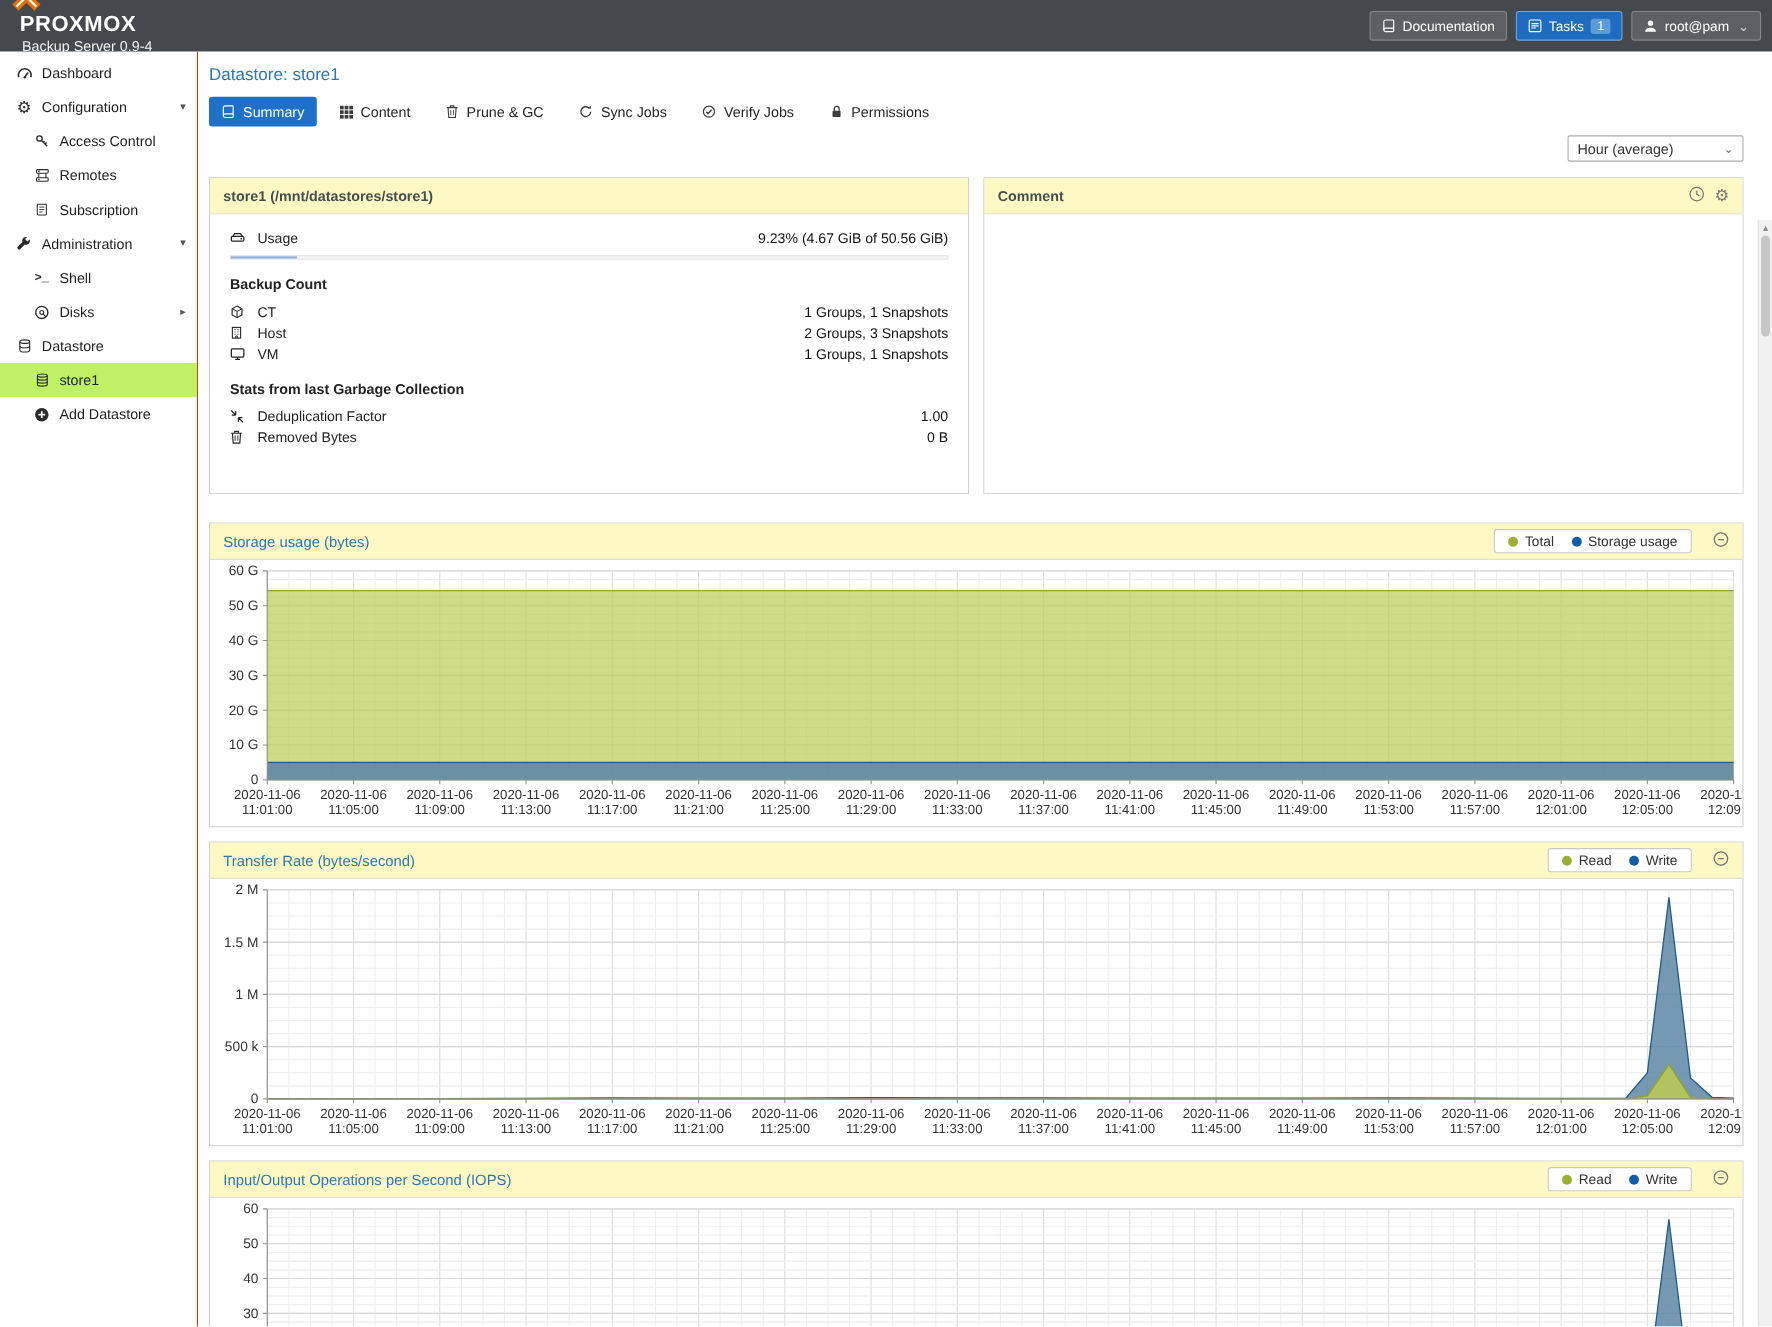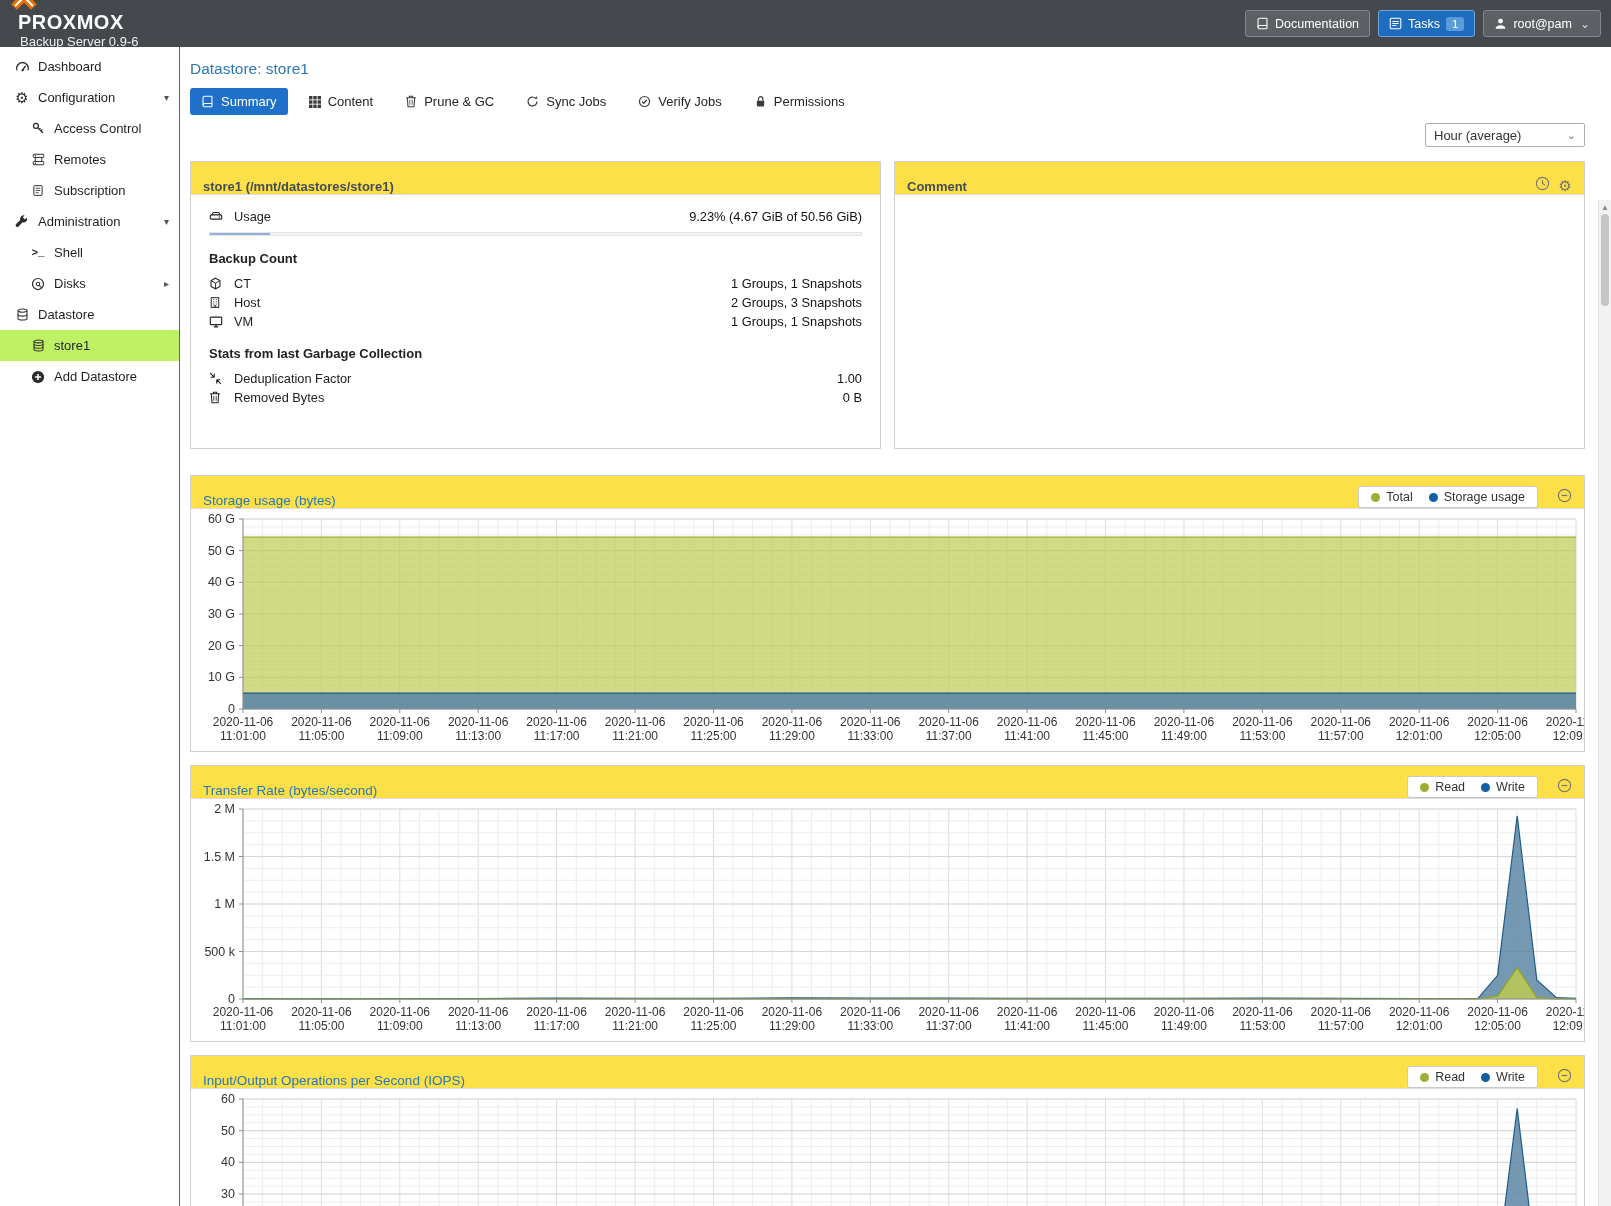--- a/index.html
+++ b/index.html
@@ -43,21 +43,21 @@
   .toolbar { height:40px; position:relative; }
   .combo { position:absolute; right:26px; top:8px; width:160px; height:24px; border:1px solid #adadad;
            border-radius:2px; background:#fff; display:flex; align-items:center; padding:0 8px;
            font-size:13px; color:#333; cursor:pointer; }
   .combo .trig { margin-left:auto; color:#777; font-size:11px; }
   
   .scroll { padding:6px 26px 0 10px; }
   .row1 { display:flex; gap:13px; margin-bottom:13px; }
   .row1 .panel { flex:1; height:288px; display:flex; flex-direction:column; }
   .panel { border:1px solid #d0d0d0; background:#fff; margin-bottom:13px; }
-  .phead { height:33px; background:#fde047; border-bottom:1px solid #dcdcdc; display:flex; align-items:flex-end; padding:0 12px; }
+  .phead { height:33px; background:#fef9c3; border-bottom:1px solid #dcdcdc; display:flex; align-items:center; padding:0 12px; }
   .ptitle { font-weight:700; color:#454d54; font-size:13px; }
   .chart-panel .ptitle { color:#2878b8; font-weight:400; font-size:13.5px; }
   .ptools { margin-left:auto; display:flex; gap:9px; align-items:center; color:#767676; }
   .gear-glyph { font-size:15px; color:#767676; line-height:1; }
   .pbody { flex:1; background:#fff; }
   .store-body { padding:12px 18px; }
   .srow { display:flex; align-items:center; height:19px; font-size:12.8px; }
   .srow .sic2 { width:19px; margin-right:6px; color:#222; display:flex; align-items:center; }
   .srow .sval { margin-left:auto; color:#111; }
   .ssec { font-weight:700; margin:15px 0 8px; font-size:13px; }
@@ -82,21 +82,21 @@
 
 <div class="topbar">
   <div class="logo">
     <svg width="28" height="28" viewBox="0 0 28 28">
       <line x1="4" y1="4" x2="24" y2="24" stroke="#e57000" stroke-width="8"></line>
       <line x1="24" y1="4" x2="4" y2="24" stroke="#e57000" stroke-width="8"></line>
       <line x1="5" y1="5" x2="23" y2="23" stroke="#ffffff" stroke-width="2"></line>
       <line x1="23" y1="5" x2="5" y2="23" stroke="#ffffff" stroke-width="2"></line>
     </svg>
     <span class="brand-name">PROXMOX</span>
-    <span class="product">Backup Server 0.9-6</span>
+    <span class="product">Backup Server 0.9-4</span>
     <a class="beta">BETA</a>
   </div>
   <div class="top-actions">
     <button class="tbtn">
       <span class="bic">
         <svg width="13" height="13" viewBox="0 0 16 16">
             <path d="M4.5 1.5h8a1 1 0 0 1 1 1v11a1 1 0 0 1-1 1h-8a2 2 0 0 1-2-2v-9a2 2 0 0 1 2-2z" fill="none" stroke="#fff" stroke-width="1.3"></path>
             <path d="M2.5 12.5a2 2 0 0 1 2-2h9" fill="none" stroke="#fff" stroke-width="1.3"></path>
           </svg>
       </span>

